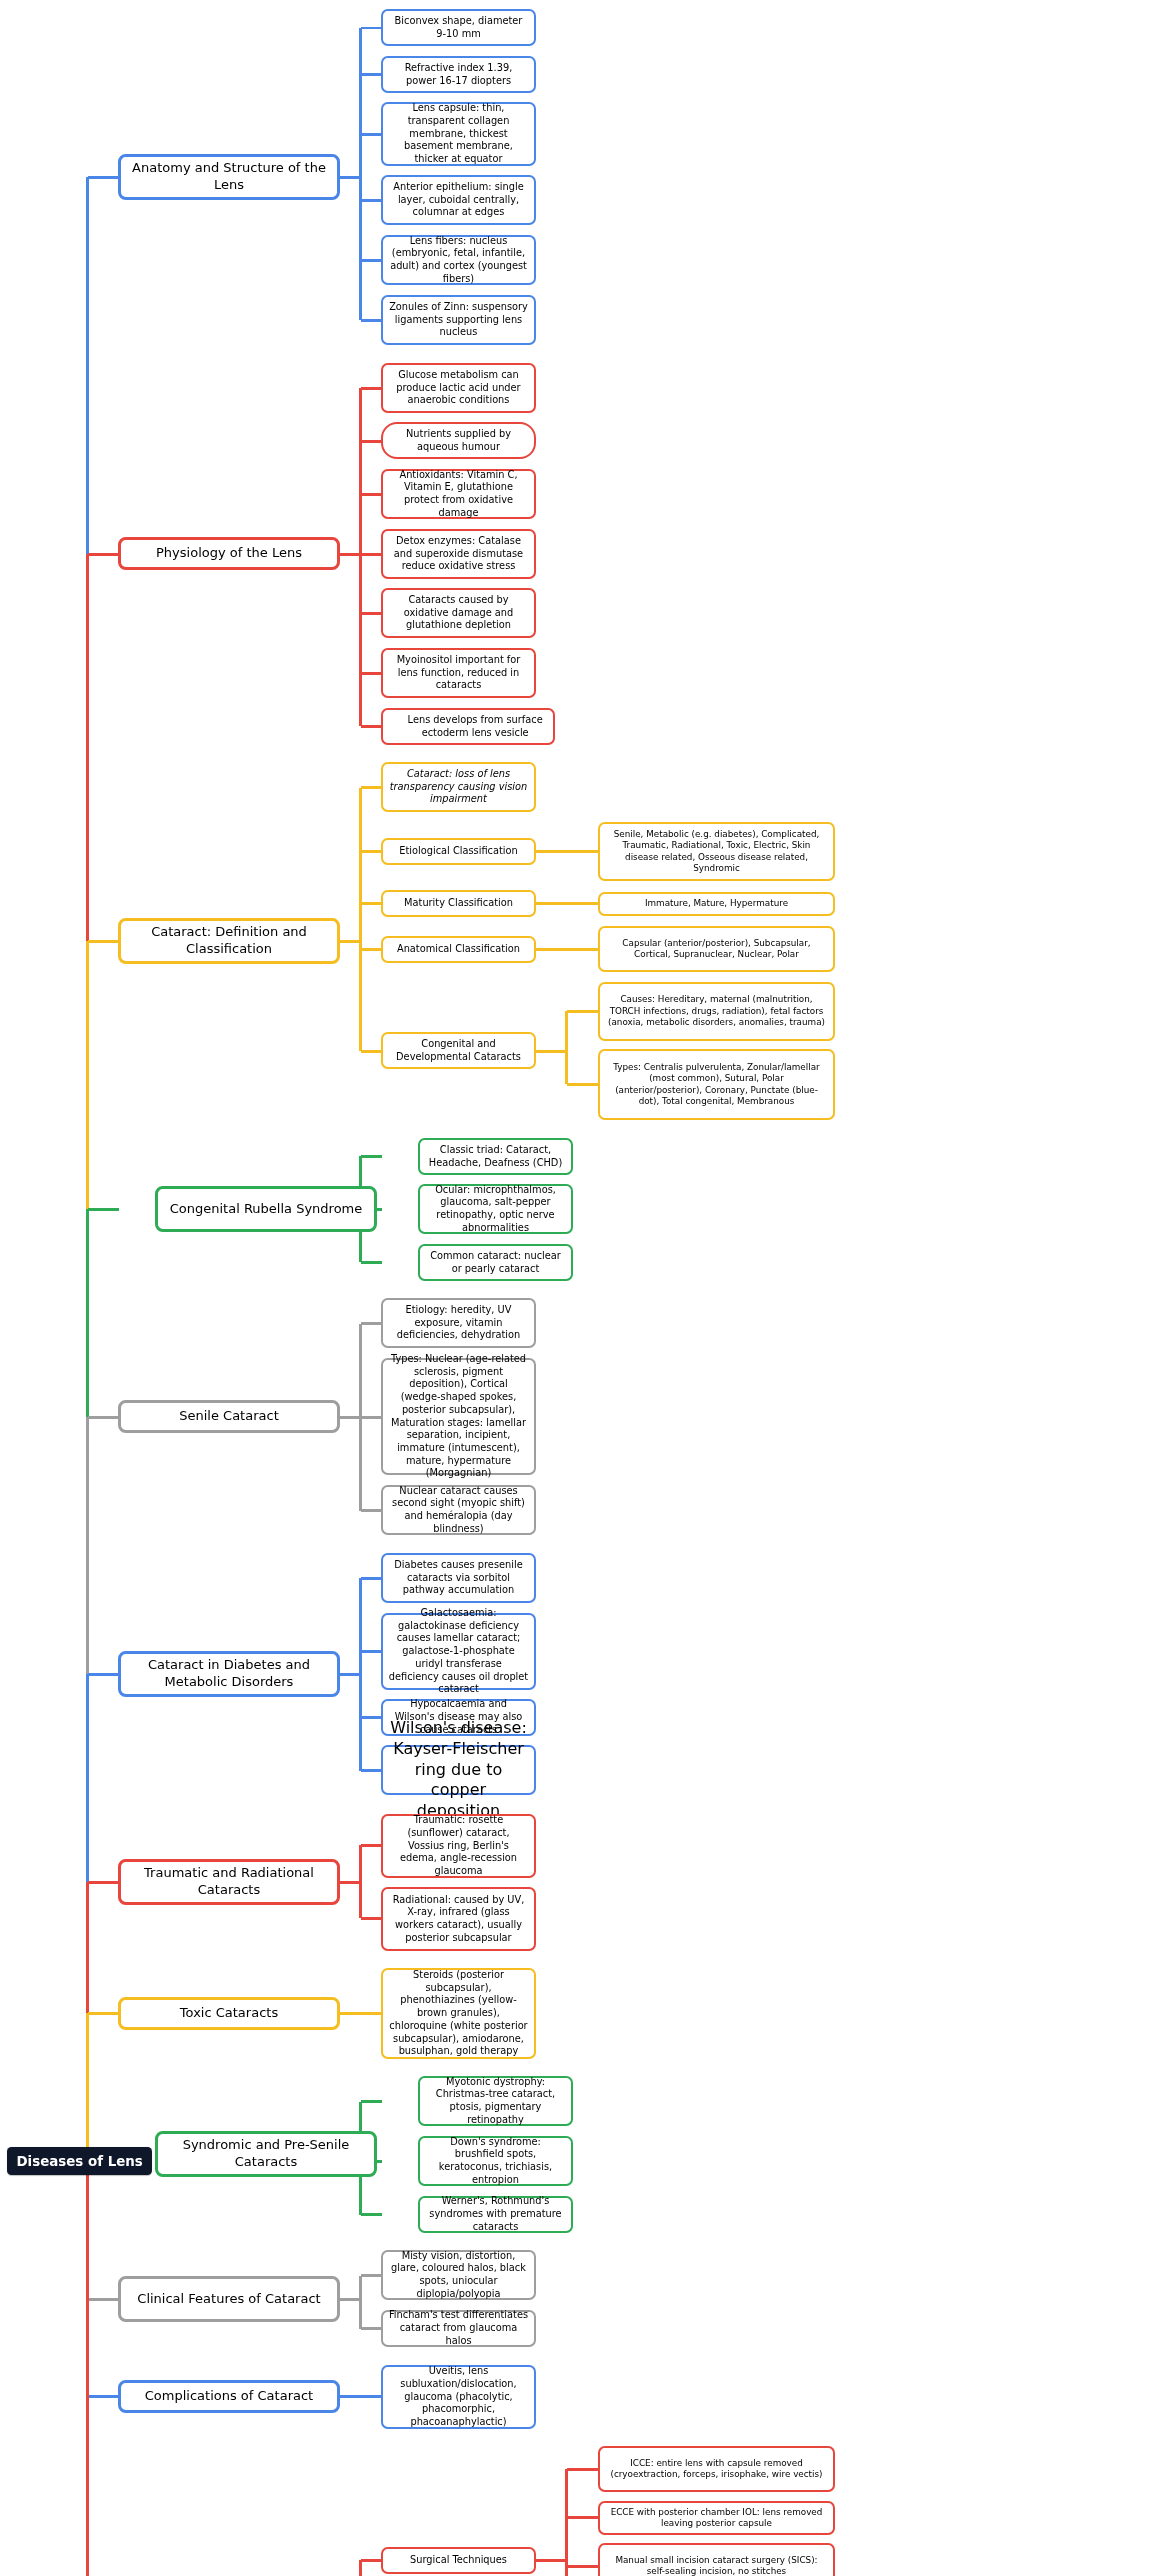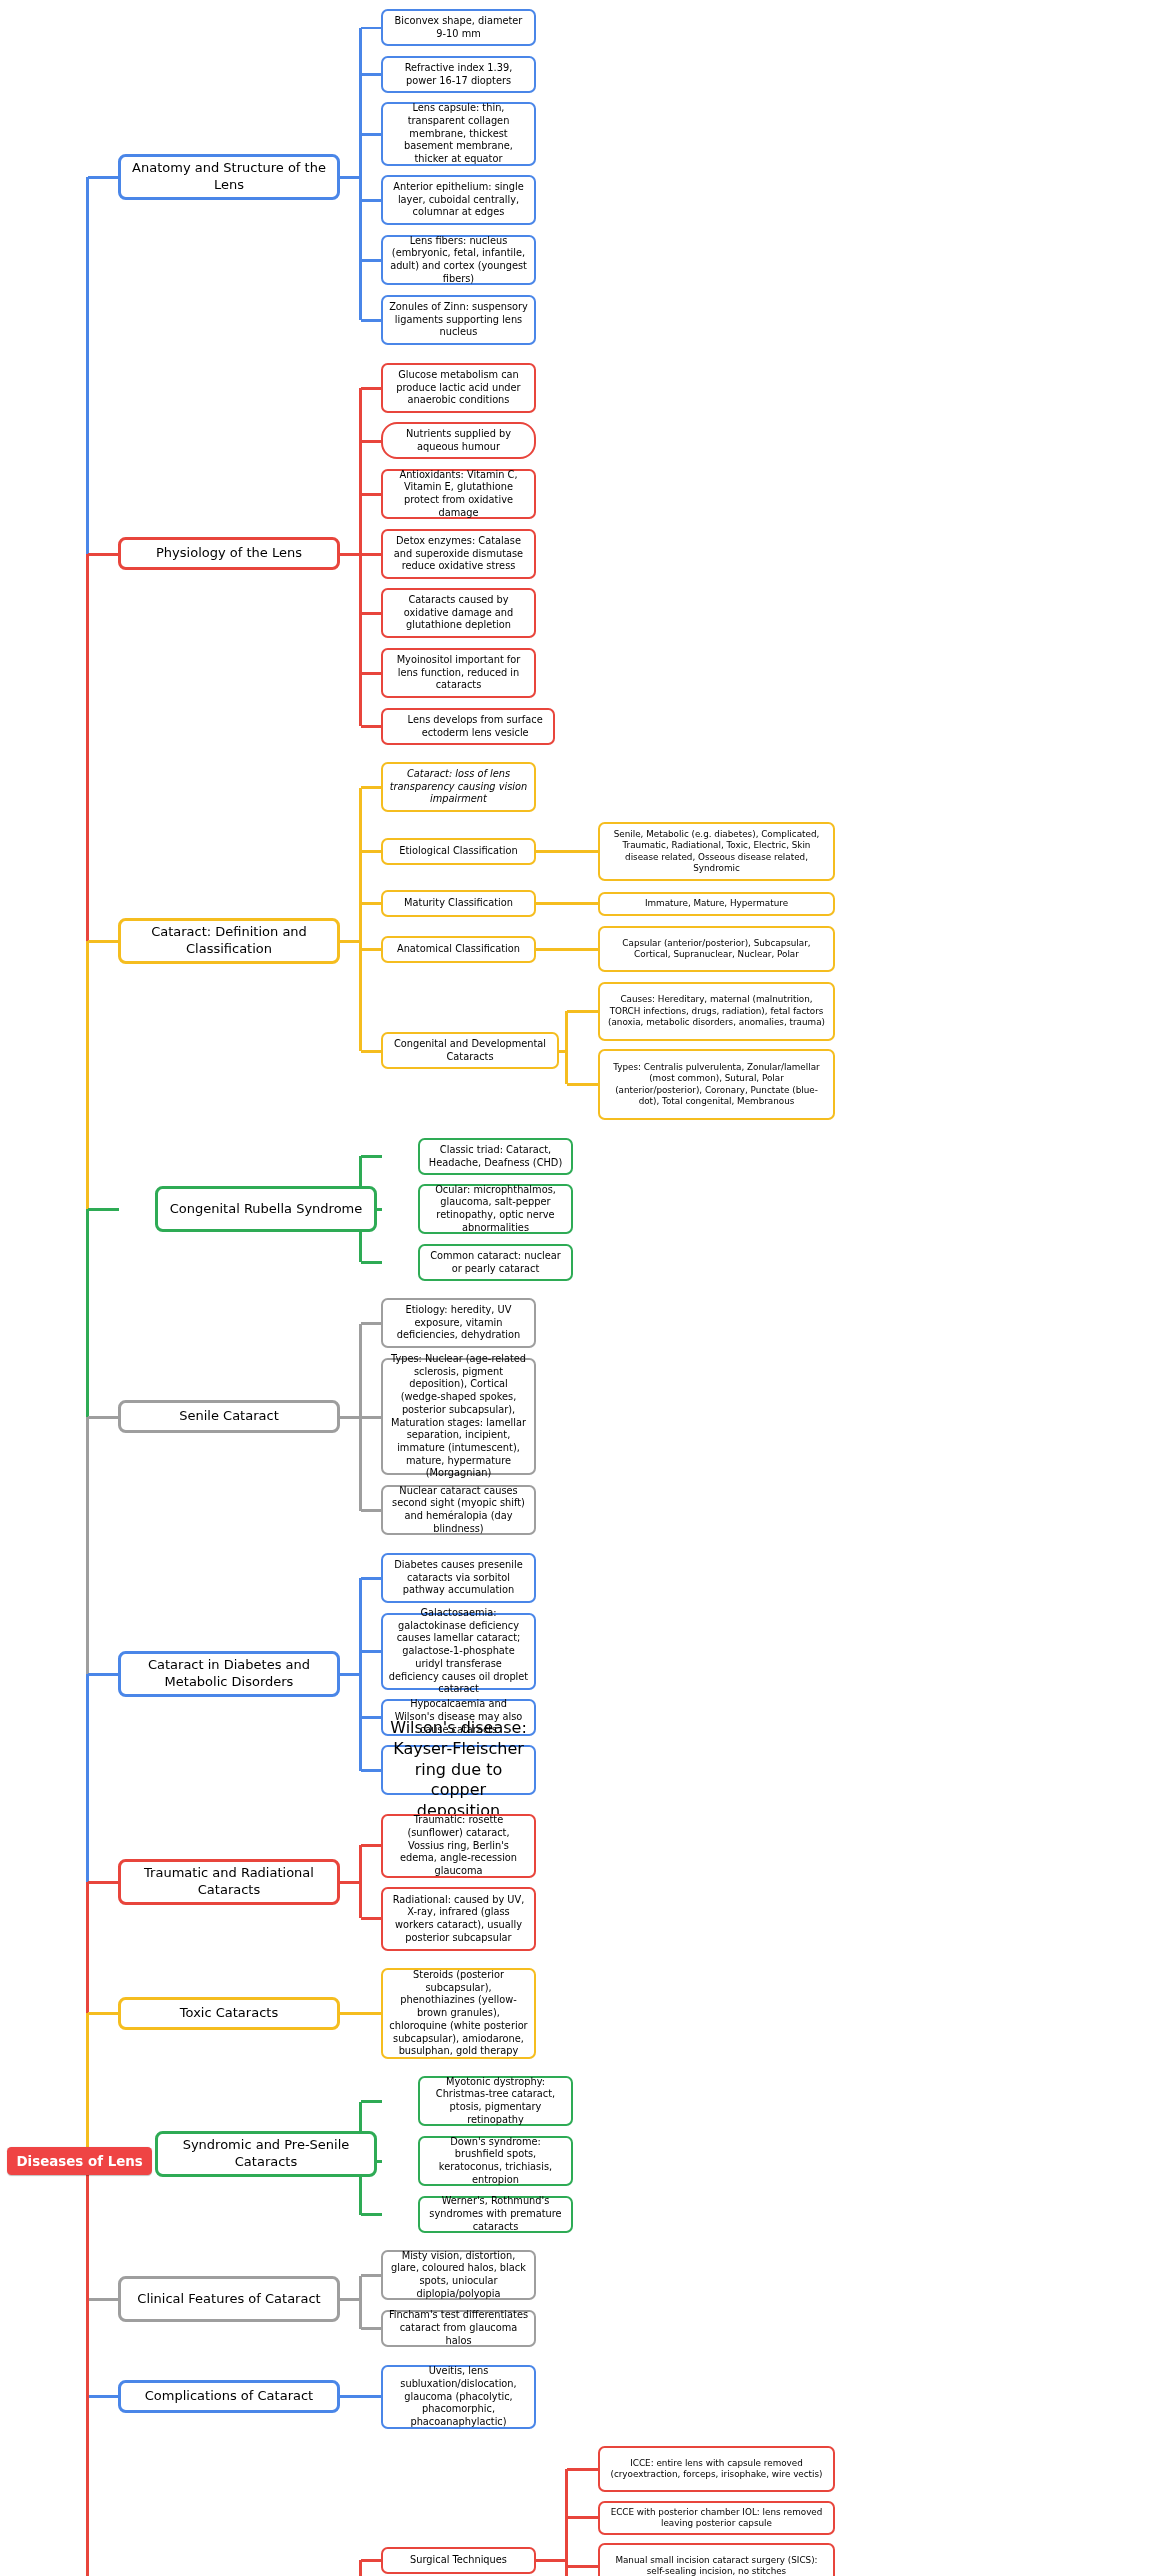--- a/index.html
+++ b/index.html
@@ -6,21 +6,21 @@
   body{
     width:1150px;height:3674px;background:#ffffff;
     font-family:"DejaVu Sans","Liberation Sans",sans-serif;
     position:relative;overflow:hidden;
   }
   #map{position:relative;width:1150px;height:3674px;}
 
   
   .root{
     position:absolute;left:7.2px;top:1958px;
-    background:#ef4444;color:#ffffff;
+    background:#0f172a;color:#ffffff;
     border-radius:4.6px;padding:6.7px 9.3px;
     font-size:13.4px;font-weight:600;white-space:nowrap;
     box-shadow:0 0.5px 1px rgba(0,0,0,.25);
     z-index:6;
   }
 
   
   .node{
     position:absolute;box-sizing:border-box;
     background:#ffffff;border:2.6px solid #4a86e8;border-radius:6.7px;
@@ -185,21 +185,21 @@
       <div class="node lvl2 c-red" style="left: 381px; width: 155px; min-height: 50px; height: 50px; top: 648px; font-size: 9.8px;">Myoinositol important for lens function, reduced in cataracts</div>
       <div class="node lvl2 c-red" style="left: 381px; width: 174px; min-height: 37px; height: 37px; top: 708px; font-size: 9.8px; padding-left: 20px;">Lens develops from surface ectoderm lens vesicle</div>
       <div class="node lvl1 c-yellow" style="left: 118px; width: 222px; min-height: 46px; height: 46px; top: 918px; font-size: 13px;">Cataract: Definition and Classification</div>
       <div class="node lvl2 c-yellow" style="left: 381px; width: 155px; min-height: 50px; height: 50px; top: 762px; font-size: 9.8px; font-style: italic;">Cataract: loss of lens transparency causing vision impairment</div>
       <div class="node lvl2 c-yellow" style="left: 381px; width: 155px; min-height: 27px; height: 27px; top: 838px; font-size: 9.8px;">Etiological Classification</div>
       <div class="node lvl3 c-yellow" style="left: 598px; width: 237px; min-height: 59px; height: 59px; top: 822px; font-size: 8.8px;">Senile, Metabolic (e.g. diabetes), Complicated, Traumatic, Radiational, Toxic, Electric, Skin disease related, Osseous disease related, Syndromic</div>
       <div class="node lvl2 c-yellow" style="left: 381px; width: 155px; min-height: 27px; height: 27px; top: 890px; font-size: 9.8px;">Maturity Classification</div>
       <div class="node lvl3 c-yellow" style="left: 598px; width: 237px; min-height: 24px; height: 24px; top: 892px; font-size: 8.8px;">Immature, Mature, Hypermature</div>
       <div class="node lvl2 c-yellow" style="left: 381px; width: 155px; min-height: 27px; height: 27px; top: 936px; font-size: 9.8px;">Anatomical Classification</div>
       <div class="node lvl3 c-yellow" style="left: 598px; width: 237px; min-height: 46px; height: 46px; top: 926px; font-size: 8.8px;">Capsular (anterior/posterior), Subcapsular, Cortical, Supranuclear, Nuclear, Polar</div>
-      <div class="node lvl2 c-yellow" style="left: 381px; width: 178px; min-height: 37px; height: 37px; top: 1032px; font-size: 9.8px;">Congenital and Developmental Cataracts</div>
+      <div class="node lvl2 c-yellow" style="left: 381px; width: 155px; min-height: 37px; height: 37px; top: 1032px; font-size: 9.8px;">Congenital and Developmental Cataracts</div>
       <div class="node lvl3 c-yellow" style="left: 598px; width: 237px; min-height: 59px; height: 59px; top: 982px; font-size: 8.8px;">Causes: Hereditary, maternal (malnutrition, TORCH infections, drugs, radiation), fetal factors (anoxia, metabolic disorders, anomalies, trauma)</div>
       <div class="node lvl3 c-yellow" style="left: 598px; width: 237px; min-height: 71px; height: 71px; top: 1049px; font-size: 8.8px;">Types: Centralis pulverulenta, Zonular/lamellar (most common), Sutural, Polar (anterior/posterior), Coronary, Punctate (blue-dot), Total congenital, Membranous</div>
       <div class="node lvl1 c-green" style="left: 118px; width: 222px; min-height: 46px; height: 46px; top: 1186px; font-size: 13px;">Congenital Rubella Syndrome</div>
       <div class="node lvl2 c-green" style="left: 381px; width: 155px; min-height: 37px; height: 37px; top: 1138px; font-size: 9.8px;">Classic triad: Cataract, Headache, Deafness (CHD)</div>
       <div class="node lvl2 c-green" style="left: 381px; width: 155px; min-height: 50px; height: 50px; top: 1184px; font-size: 9.8px;">Ocular: microphthalmos, glaucoma, salt-pepper retinopathy, optic nerve abnormalities</div>
       <div class="node lvl2 c-green" style="left: 381px; width: 155px; min-height: 37px; height: 37px; top: 1244px; font-size: 9.8px;">Common cataract: nuclear or pearly cataract</div>
       <div class="node lvl1 c-gray" style="left: 118px; width: 222px; min-height: 33px; height: 33px; top: 1400px; font-size: 13px;">Senile Cataract</div>
       <div class="node lvl2 c-gray" style="left: 381px; width: 155px; min-height: 50px; height: 50px; top: 1298px; font-size: 9.8px;">Etiology: heredity, UV exposure, vitamin deficiencies, dehydration</div>
       <div class="node lvl2 c-gray" style="left: 381px; width: 155px; min-height: 117px; height: 117px; top: 1358px; font-size: 9.8px;">Types: Nuclear (age-related sclerosis, pigment deposition), Cortical (wedge-shaped spokes, posterior subcapsular), Maturation stages: lamellar separation, incipient, immature (intumescent), mature, hypermature (Morgagnian)</div>
       <div class="node lvl2 c-gray" style="left: 381px; width: 155px; min-height: 50px; height: 50px; top: 1485px; font-size: 9.8px;">Nuclear cataract causes second sight (myopic shift) and heméralopia (day blindness)</div>

